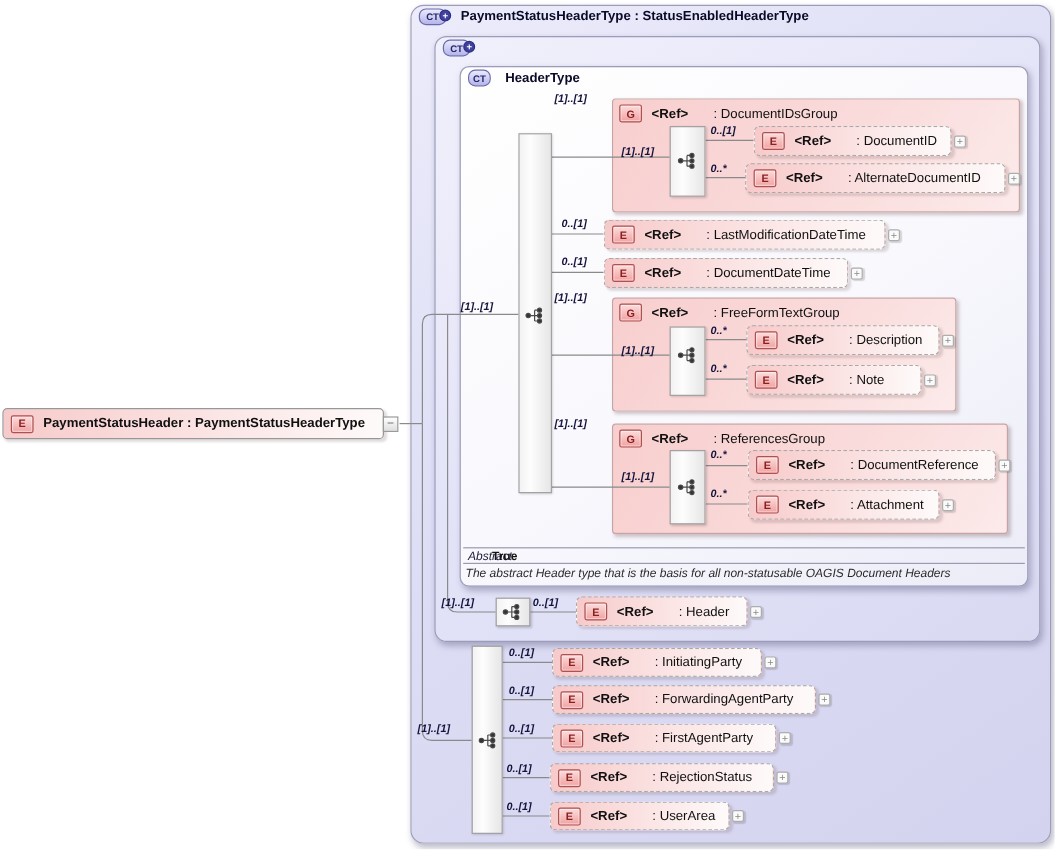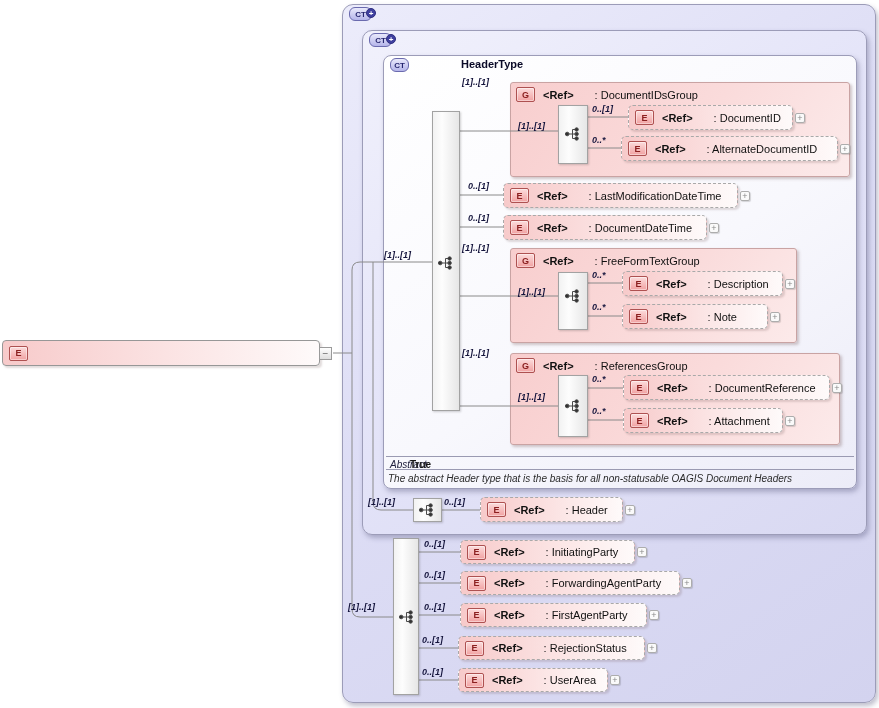--- a/index.html
+++ b/index.html
@@ -7,22 +7,22 @@
          font-family:"Liberation Sans",sans-serif;}
   
   .ctbox{position:absolute;box-sizing:border-box;border:1px solid #9C9CB8;
          box-shadow:2px 3px 5px rgba(70,70,110,.35);}
   .ctbox.outer{left:342px;top:4px;width:534px;height:699px;border-radius:11px;
          background:linear-gradient(145deg,#ECECFB 0%,#DDDDF5 45%,#D3D3EF 100%);z-index:1;}
   .ctbox.middle{left:362px;top:30px;width:505px;height:505px;border-radius:10px;
          background:linear-gradient(145deg,#F1F1FC 0%,#E3E3F8 50%,#D9D9F2 100%);z-index:1;}
   .ctbox.inner{left:383px;top:55px;width:474px;height:434px;border-radius:8px;
          background:linear-gradient(145deg,#FFFFFF 0%,#F8F8FD 55%,#ECECF8 100%);z-index:1;}
-  .ct-title{position:absolute;display:flex;align-items:flex-start;z-index:6;
-         font-size:11px;font-weight:bold;color:#0A0A28;white-space:nowrap;gap:40px;}
+  .ct-title{position:absolute;display:flex;align-items:center;z-index:6;
+         font-size:11px;font-weight:bold;color:#0A0A28;white-space:nowrap;}
   .ctbadge{position:relative;flex:none;width:21px;height:12px;border:1px solid #6A6AAE;border-radius:6px;
          background:linear-gradient(180deg,#E9E9FB,#B5B5EA);display:flex;align-items:center;justify-content:center;
          font-size:8px;font-weight:bold;color:#26266E;}
   .ctbadge .ctplus{position:absolute;right:-5px;top:0px;width:10px;height:10px;border-radius:50%;
          background:#4040A0;border:1px solid #2E2E80;color:#FFFFFF;font-size:8px;line-height:9px;
          text-align:center;font-weight:bold;box-sizing:border-box;}
   .ctbadge.noplus{width:17px;}
   .ct-text{margin-left:12px;}
   
   .wires{position:absolute;left:0;top:0;z-index:3;pointer-events:none;}
@@ -69,20 +69,21 @@
 
   <div class="ctbox outer"></div>
   <div class="ctbox middle"></div>
   <div class="ctbox inner"></div>
 
   <div class="ct-title" style="left:349px;top:7px;">
     <span class="ctbadge">
         <span>CT</span>
         <span class="ctplus">+</span>
       </span>
+    <span class="ct-text">PaymentStatusHeaderType : StatusEnabledHeaderType</span>
   </div>
   <div class="ct-title" style="left:369px;top:33px;">
     <span class="ctbadge">
         <span>CT</span>
         <span class="ctplus">+</span>
       </span>
   </div>
   <div class="ct-title" style="left:390px;top:58px;">
     <span class="ctbadge noplus">
         <span>CT</span>
@@ -231,20 +232,21 @@
   <div class="occ" style="left:444px;top:497px;width:32px;">0..[1]</div>
   <div class="occ" style="left:348px;top:602px;width:42px;">[1]..[1]</div>
   <div class="occ" style="left:424px;top:539px;width:32px;">0..[1]</div>
   <div class="occ" style="left:424px;top:570px;width:32px;">0..[1]</div>
   <div class="occ" style="left:424px;top:602px;width:32px;">0..[1]</div>
   <div class="occ" style="left:422px;top:635px;width:32px;">0..[1]</div>
   <div class="occ" style="left:422px;top:667px;width:32px;">0..[1]</div>
 
   <div class="ebox solid" style="left:2px;top:340px;width:318px;height:26px;">
     <span class="badge">E</span>
+    <span class="ref">PaymentStatusHeader : PaymentStatusHeaderType</span>
   </div>
   <div class="collapsebox">−</div>
 
   <div class="ebox" style="left:628px;top:105px;width:165px;">
     <span class="badge">E</span>
     <span class="ref">&lt;Ref&gt;</span>
     <span class="nm">: DocumentID</span>
     <span class="plusbox">+</span>
   </div>
   <div class="ebox" style="left:621px;top:136px;width:217px;">

